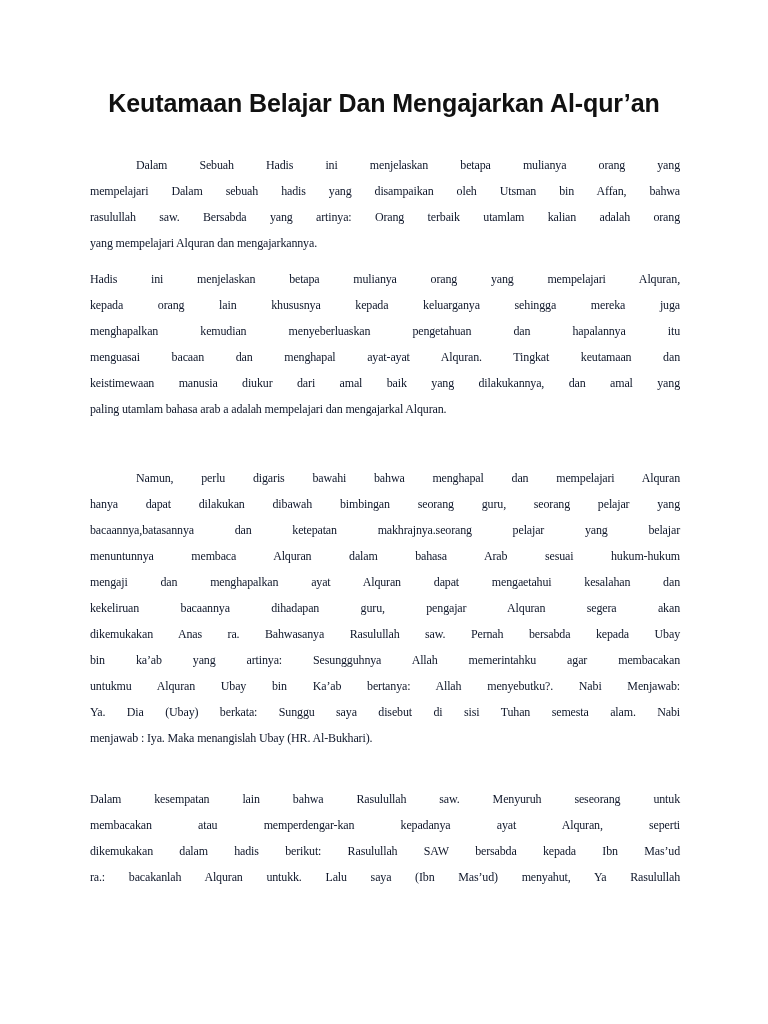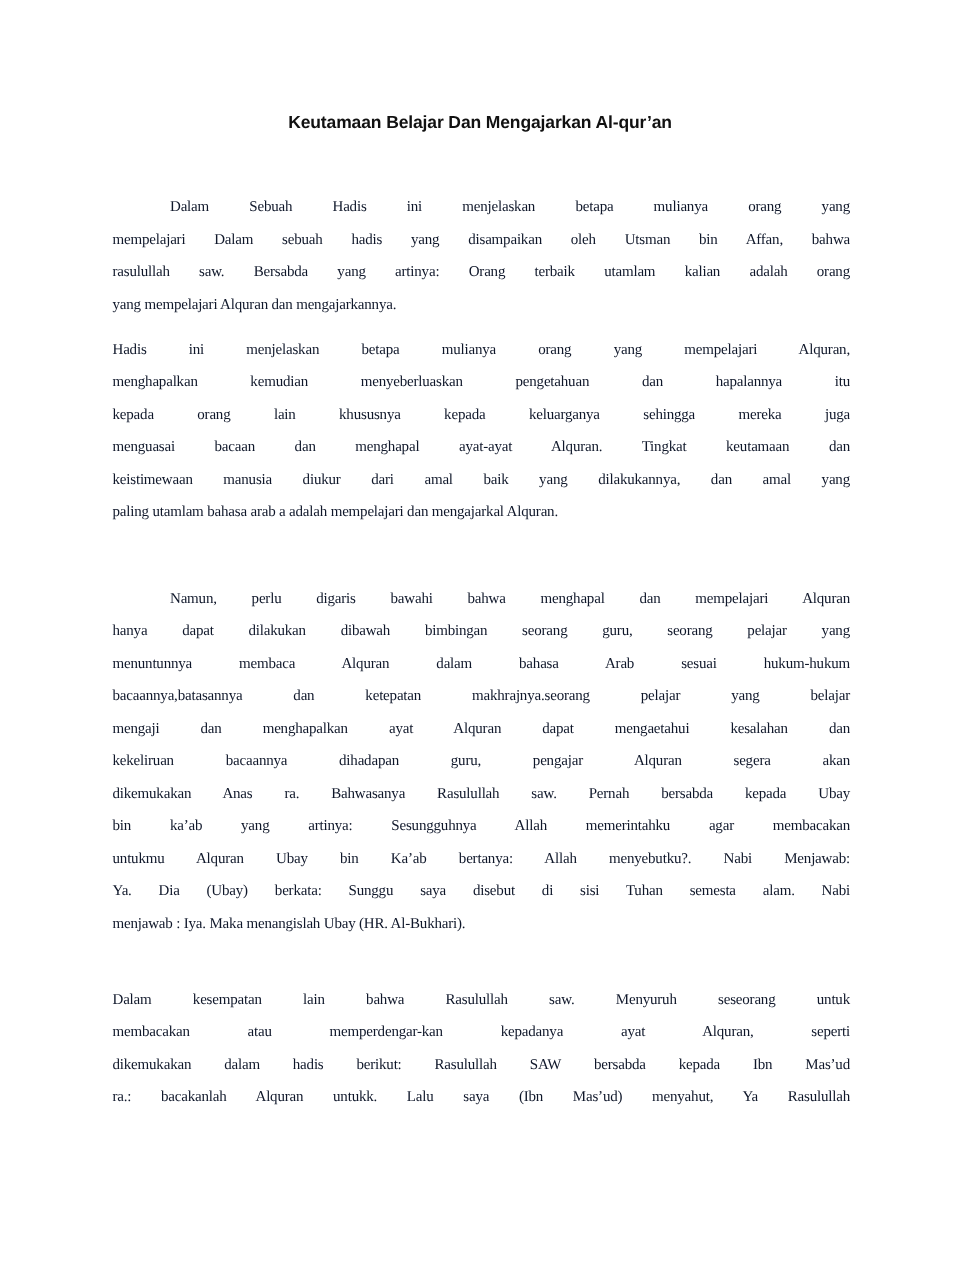--- a/index.html
+++ b/index.html
@@ -22,21 +22,21 @@
       background: #ffffff;
     }
     .title {
       position: absolute;
       left: 0;
       top: 89px;
       width: 768px;
       text-align: center;
       font-family: "Liberation Sans", sans-serif;
       font-weight: bold;
-      font-size: 14px;
+      font-size: 25px;
       color: #111111;
       letter-spacing: -0.1px;
     }
     .para {
       position: absolute;
       left: 90px;
       width: 590px;
       font-family: Liberation Serif, serif;
       font-size: 12px;
       color: #0f172a;
@@ -67,32 +67,32 @@
 
   <div class="para" style="top:152px;">
     <span class="line indent">Dalam Sebuah Hadis ini menjelaskan betapa mulianya orang yang</span>
     <span class="line">mempelajari Dalam sebuah hadis yang disampaikan oleh Utsman bin Affan, bahwa</span>
     <span class="line">rasulullah saw. Bersabda yang artinya: Orang terbaik utamlam kalian adalah orang</span>
     <span class="line last">yang mempelajari Alquran dan mengajarkannya.</span>
   </div>
 
   <div class="para" style="top:266px;">
     <span class="line">Hadis ini menjelaskan betapa mulianya orang yang mempelajari Alquran,</span>
+    <span class="line">kepada orang lain khususnya kepada keluarganya sehingga mereka juga</span>
     <span class="line">menghapalkan kemudian menyeberluaskan pengetahuan dan hapalannya itu</span>
-    <span class="line">kepada orang lain khususnya kepada keluarganya sehingga mereka juga</span>
     <span class="line">menguasai bacaan dan menghapal ayat-ayat Alquran. Tingkat keutamaan dan</span>
     <span class="line">keistimewaan manusia diukur dari amal baik yang dilakukannya, dan amal yang</span>
     <span class="line last">paling utamlam bahasa arab a adalah mempelajari dan mengajarkal Alquran.</span>
   </div>
 
   <div class="para" style="top:465px;">
     <span class="line indent">Namun, perlu digaris bawahi bahwa menghapal dan mempelajari Alquran</span>
     <span class="line">hanya dapat dilakukan dibawah bimbingan seorang guru, seorang pelajar yang</span>
+    <span class="line">bacaannya,batasannya dan ketepatan makhrajnya.seorang pelajar yang belajar</span>
     <span class="line">menuntunnya membaca Alquran dalam bahasa Arab sesuai hukum-hukum</span>
-    <span class="line">bacaannya,batasannya dan ketepatan makhrajnya.seorang pelajar yang belajar</span>
     <span class="line">mengaji dan menghapalkan ayat Alquran dapat mengaetahui kesalahan dan</span>
     <span class="line">kekeliruan bacaannya dihadapan guru, pengajar Alquran segera akan</span>
     <span class="line">dikemukakan Anas ra. Bahwasanya Rasulullah saw. Pernah bersabda kepada Ubay</span>
     <span class="line">bin ka’ab yang artinya: Sesungguhnya Allah memerintahku agar membacakan</span>
     <span class="line">untukmu Alquran Ubay bin Ka’ab bertanya: Allah menyebutku?. Nabi Menjawab:</span>
     <span class="line">Ya. Dia (Ubay) berkata: Sunggu saya disebut di sisi Tuhan semesta alam. Nabi</span>
     <span class="line last">menjawab : Iya. Maka menangislah Ubay (HR. Al-Bukhari).</span>
   </div>
 
   <div class="para" style="top:786px;">

